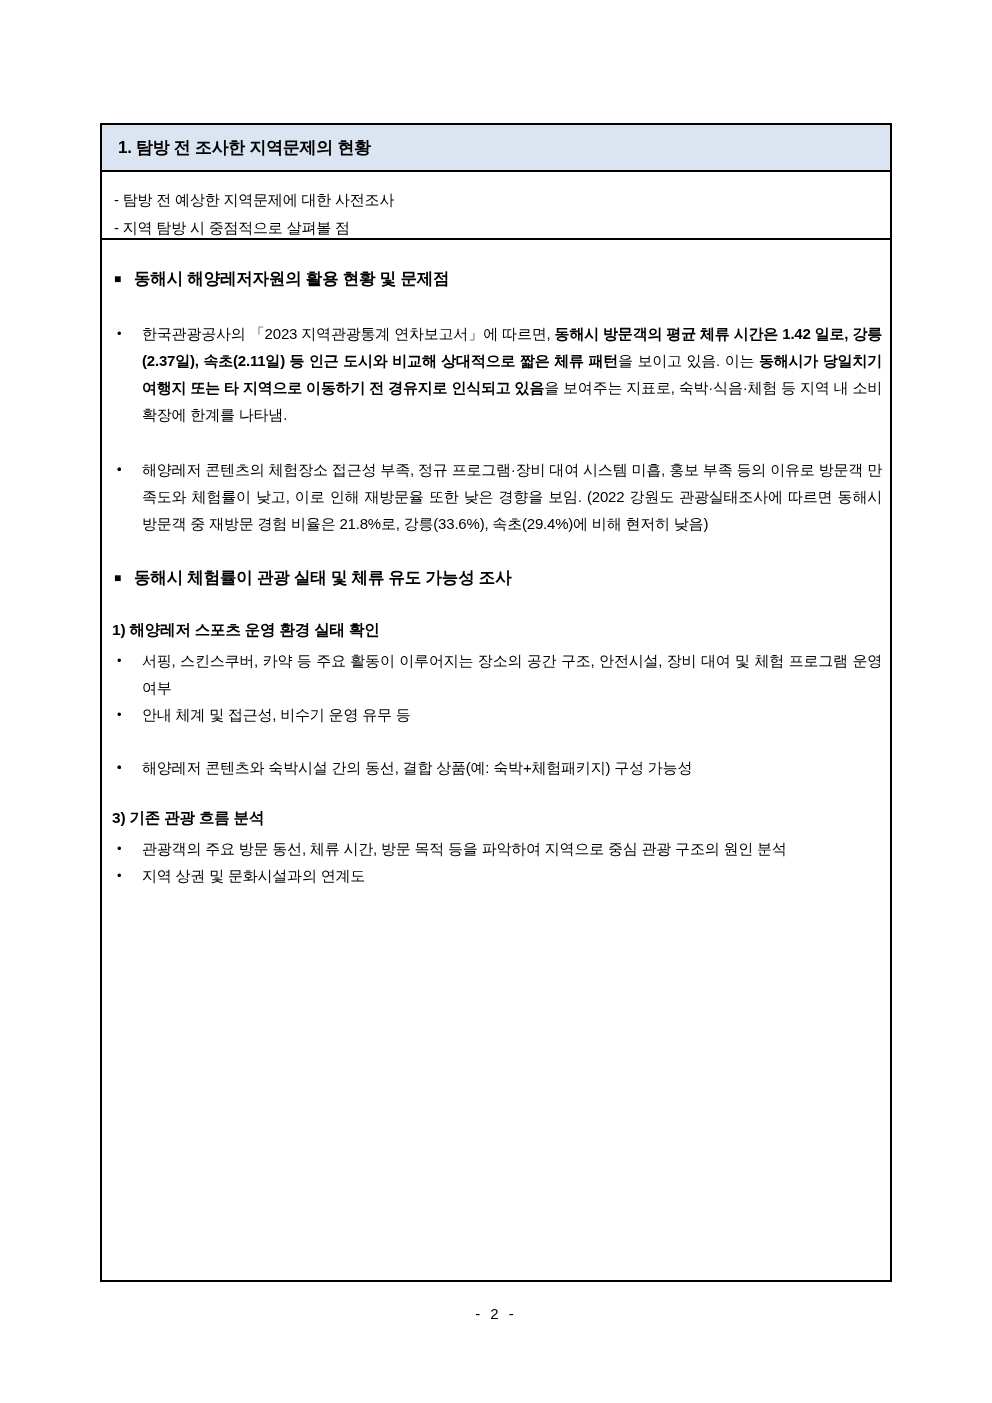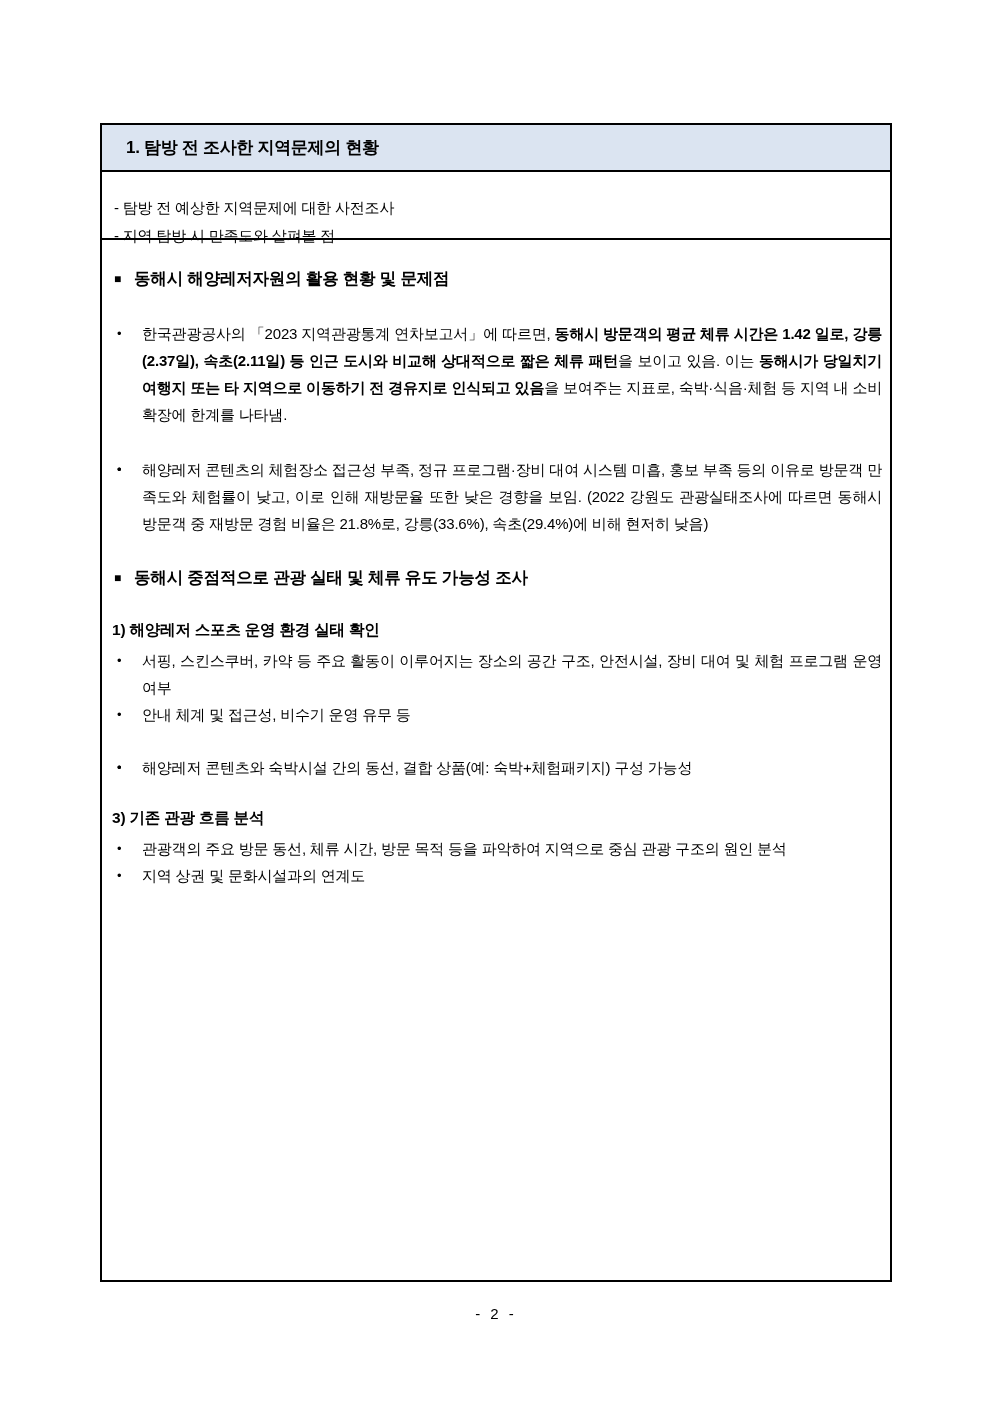--- a/index.html
+++ b/index.html
@@ -22,29 +22,29 @@
     width: 792px; height: 1159px;
     border: 2px solid #000000;
     background: #ffffff;
   }
   .t-header {
     height: 47px;
     background: #dbe4f1;
     border-bottom: 2px solid #000000;
     display: flex;
     align-items: center;
-    padding-left: 24px;
+    padding-left: 16px;
     font-weight: bold;
     font-size: 17px;
     letter-spacing: -0.3px;
   }
   .t-intro {
     height: 68px;
     border-bottom: 2px solid #000000;
-    padding: 22px 12px 0 12px;
+    padding: 14px 12px 0 12px;
     font-size: 15px;
   }
   .intro-line { line-height: 28px; letter-spacing: -0.2px; }
   .t-body {
     padding: 26px 8px 0 10px;
     font-size: 15px;
     letter-spacing: -0.2px;
   }
   .sec-heading {
     display: flex;
@@ -95,21 +95,21 @@
 <div class="page">
 
   <div class="doc-table">
 
     <div class="t-header">
       <span>1. 탐방 전 조사한 지역문제의 현황</span>
     </div>
 
     <div class="t-intro">
       <div class="intro-line">- 탐방 전 예상한 지역문제에 대한 사전조사</div>
-      <div class="intro-line">- 지역 탐방 시 만족도와 살펴볼 점</div>
+      <div class="intro-line">- 지역 탐방 시 중점적으로 살펴볼 점</div>
     </div>
 
     <div class="t-body">
 
       <div class="sec-heading">
         <span class="sq">■</span>
         <span>동해시 해양레저자원의 활용 현황 및 문제점</span>
       </div>
 
       <div class="bullet">
@@ -121,21 +121,21 @@
         <span class="bm">•</span>
       </div>
 
       <div class="bullet">
         <span class="bm">•</span>
         <span>해양레저 콘텐츠의 체험장소 접근성 부족, 정규 프로그램·장비 대여 시스템 미흡, 홍보 부족 등의 이유로 방문객 만족도와 체험률이 낮고, 이로 인해 재방문율 또한 낮은 경향을 보임. (2022 강원도 관광실태조사에 따르면 동해시 방문객 중 재방문 경험 비율은 21.8%로, 강릉(33.6%), 속초(29.4%)에 비해 현저히 낮음)</span>
       </div>
 
       <div class="sec-heading gap-top">
         <span class="sq">■</span>
-        <span>동해시 중점적으로 관광 실태 및 체류 유도 가능성 조사</span>
+        <span>동해시 체험률이 관광 실태 및 체류 유도 가능성 조사</span>
       </div>
 
       <div class="sub-group">
         <div class="sub-title">1) 해양레저 스포츠 운영 환경 실태 확인</div>
         <div class="bullet tight">
           <span class="bm">•</span>
           <span>서핑, 스킨스쿠버, 카약 등 주요 활동이 이루어지는 장소의 공간 구조, 안전시설, 장비 대여 및 체험 프로그램 운영 여부</span>
         </div>
         <div class="bullet tight">
           <span class="bm">•</span>

